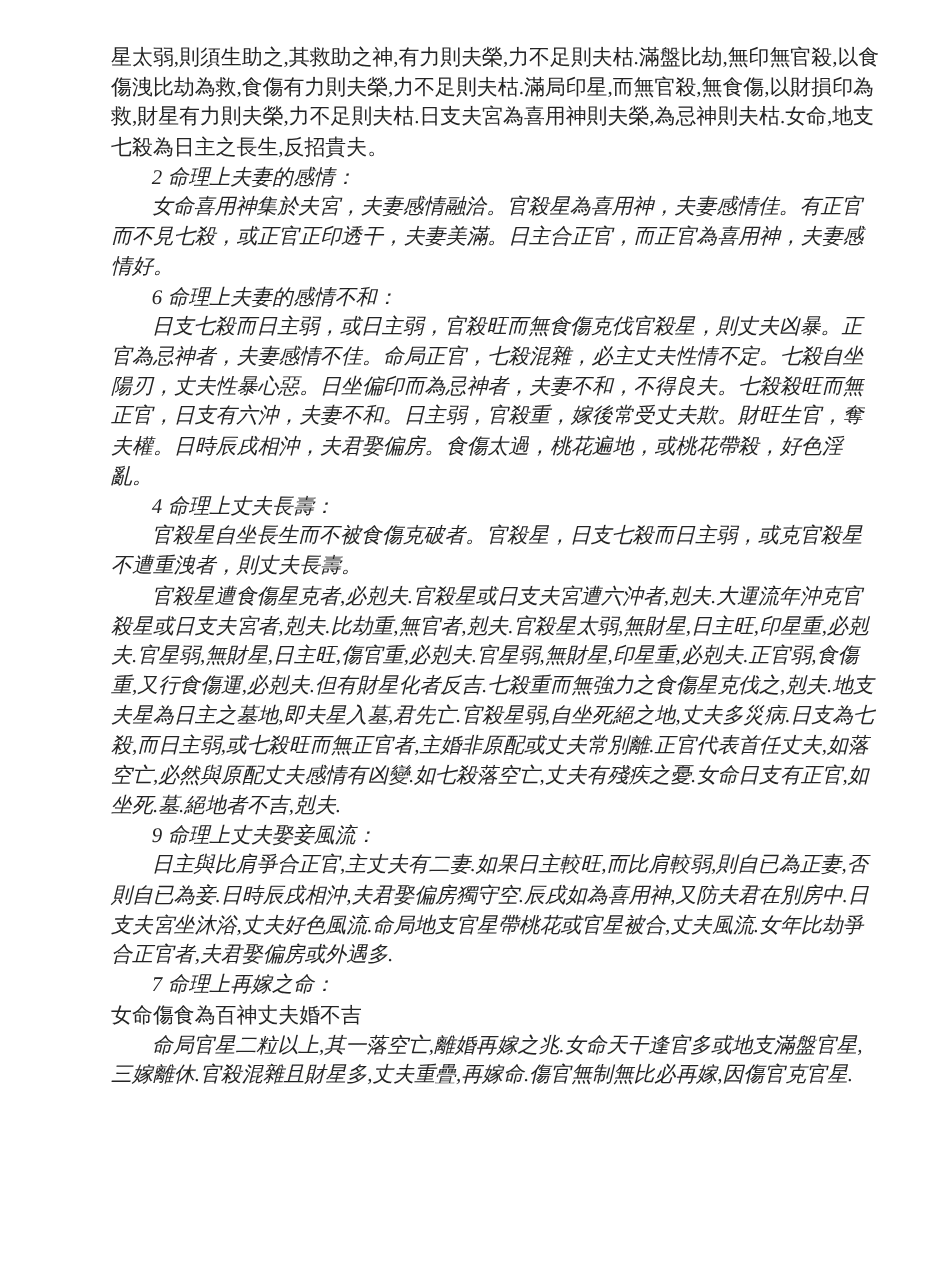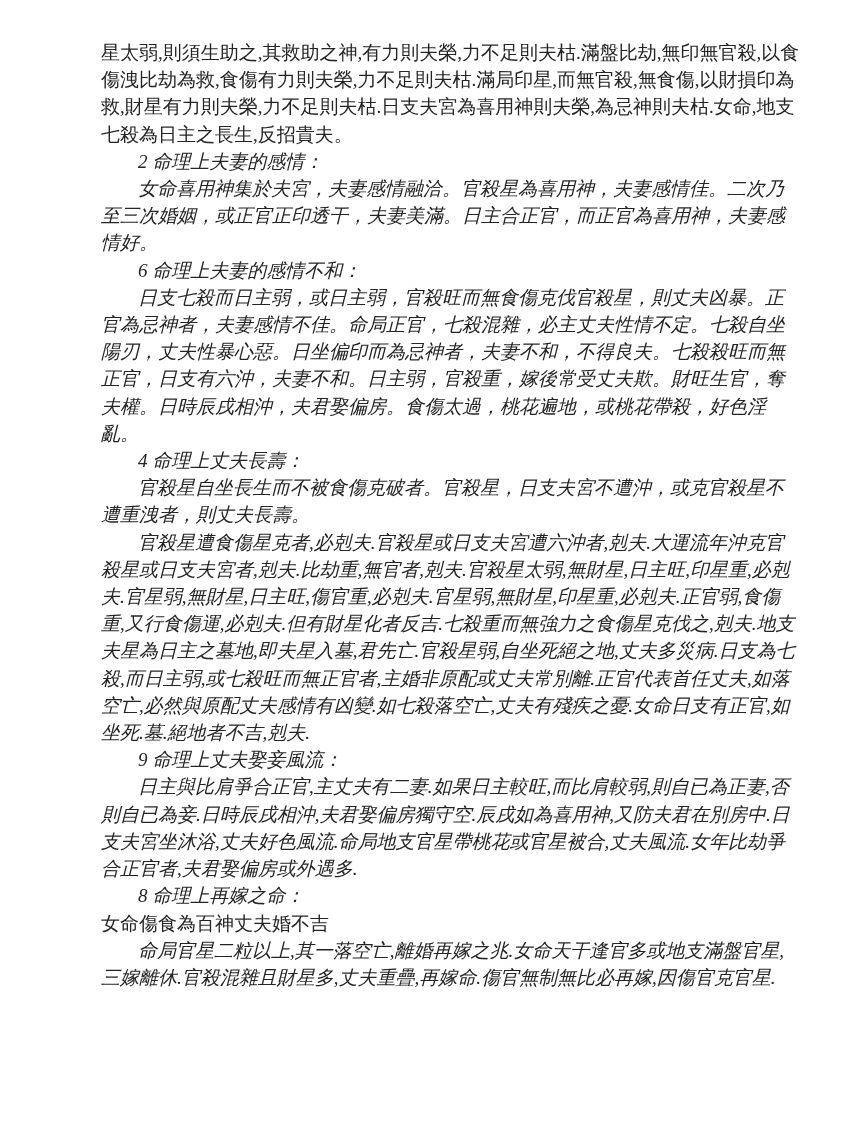--- a/index.html
+++ b/index.html
@@ -32,25 +32,25 @@
     font-style: italic;
   }
 </style>
 </head>
 <body>
 
 <div class="page">
   <div class="doc">
     <div class="block">星太弱,則須生助之,其救助之神,有力則夫榮,力不足則夫枯.滿盤比劫,無印無官殺,以食傷洩比劫為救,食傷有力則夫榮,力不足則夫枯.滿局印星,而無官殺,無食傷,以財損印為救,財星有力則夫榮,力不足則夫枯.日支夫宮為喜用神則夫榮,為忌神則夫枯.女命,地支七殺為日主之長生,反招貴夫。</div>
     <div class="block indent">2 命理上夫妻的感情：</div>
-    <div class="block indent">女命喜用神集於夫宮，夫妻感情融洽。官殺星為喜用神，夫妻感情佳。二次乃至三次婚姻，或正官正印透干，夫妻美滿。日主合正官，而正官為喜用神，夫妻感情好。</div>
+    <div class="block indent">女命喜用神集於夫宮，夫妻感情融洽。官殺星為喜用神，夫妻感情佳。有正官而不見七殺，或正官正印透干，夫妻美滿。日主合正官，而正官為喜用神，夫妻感情好。</div>
     <div class="block indent">6 命理上夫妻的感情不和：</div>
     <div class="block indent">日支七殺而日主弱，或日主弱，官殺旺而無食傷克伐官殺星，則丈夫凶暴。正官為忌神者，夫妻感情不佳。命局正官，七殺混雜，必主丈夫性情不定。七殺自坐陽刃，丈夫性暴心惡。日坐偏印而為忌神者，夫妻不和，不得良夫。七殺殺旺而無正官，日支有六沖，夫妻不和。日主弱，官殺重，嫁後常受丈夫欺。財旺生官，奪夫權。日時辰戌相沖，夫君娶偏房。食傷太過，桃花遍地，或桃花帶殺，好色淫亂。</div>
     <div class="block indent">4 命理上丈夫長壽：</div>
-    <div class="block indent">官殺星自坐長生而不被食傷克破者。官殺星，日支夫宮不遭沖，或克官殺星不遭重洩者，則丈夫長壽。</div>
+    <div class="block indent">官殺星自坐長生而不被食傷克破者。官殺星，日支七殺而日主弱，或克官殺星不遭重洩者，則丈夫長壽。</div>
     <div class="block indent">官殺星遭食傷星克者,必剋夫.官殺星或日支夫宮遭六沖者,剋夫.大運流年沖克官殺星或日支夫宮者,剋夫.比劫重,無官者,剋夫.官殺星太弱,無財星,日主旺,印星重,必剋夫.官星弱,無財星,日主旺,傷官重,必剋夫.官星弱,無財星,印星重,必剋夫.正官弱,食傷重,又行食傷運,必剋夫.但有財星化者反吉.七殺重而無強力之食傷星克伐之,剋夫.地支夫星為日主之墓地,即夫星入墓,君先亡.官殺星弱,自坐死絕之地,丈夫多災病.日支為七殺,而日主弱,或七殺旺而無正官者,主婚非原配或丈夫常別離.正官代表首任丈夫,如落空亡,必然與原配丈夫感情有凶變.如七殺落空亡,丈夫有殘疾之憂.女命日支有正官,如坐死.墓.絕地者不吉,剋夫.</div>
     <div class="block indent">9 命理上丈夫娶妾風流：</div>
     <div class="block indent">日主與比肩爭合正官,主丈夫有二妻.如果日主較旺,而比肩較弱,則自已為正妻,否則自已為妾.日時辰戌相沖,夫君娶偏房獨守空.辰戌如為喜用神,又防夫君在別房中.日支夫宮坐沐浴,丈夫好色風流.命局地支官星帶桃花或官星被合,丈夫風流.女年比劫爭合正官者,夫君娶偏房或外遇多.</div>
-    <div class="block indent">8 命理上再嫁之命：</div>
+    <div class="block indent">7 命理上再嫁之命：</div>
     <div class="block">女命傷食為百神丈夫婚不吉</div>
     <div class="block indent">命局官星二粒以上,其一落空亡,離婚再嫁之兆.女命天干逢官多或地支滿盤官星,三嫁離休.官殺混雜且財星多,丈夫重疊,再嫁命.傷官無制無比必再嫁,因傷官克官星.</div>
   </div>
 </div>
 
 </body></html>

